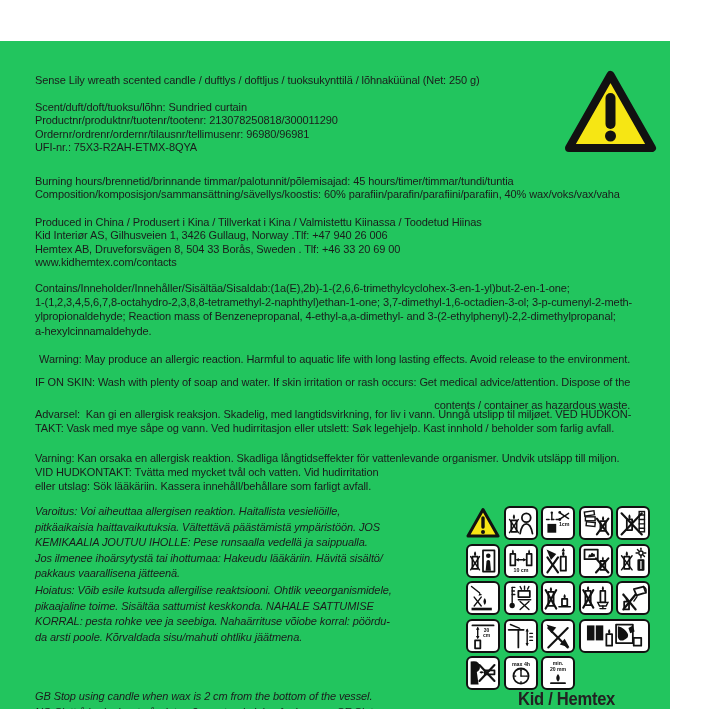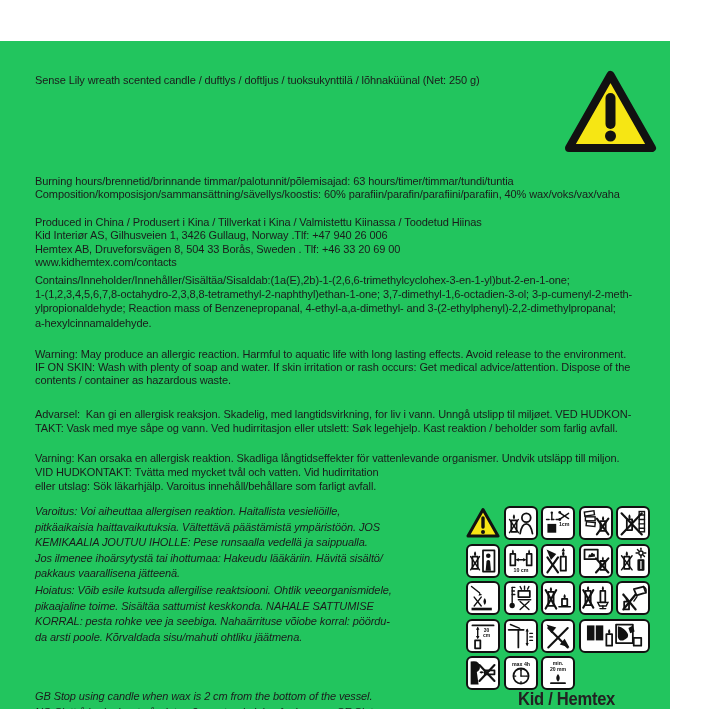--- a/index.html
+++ b/index.html
@@ -1,21 +1,21 @@
 <!DOCTYPE html>
 <html><head>
 <meta charset="utf-8">
 <style>
   html,body{margin:0;padding:0;background:#fff;}
   .sheet{position:relative;width:670px;height:709px;background:#22c55e;overflow:hidden;
          font-family:"Liberation Sans","DejaVu Sans",sans-serif;color:#1b1b1b;margin-top:41px;}
   .tb{position:absolute;left:35px;white-space:pre-wrap;font-size:11px;letter-spacing:-0.1px;}
   .lh13{line-height:13.4px;}
   .lh14{line-height:14.2px;}
-  .lh15{line-height:13px;}
+  .lh15{line-height:23px;text-align:right;}
   .lh16{line-height:15.6px;font-style:italic;}
   .big-tri{position:absolute;left:563px;top:27px;width:95px;height:88px;}
   .grid{position:absolute;left:466px;top:465px;}
   .grow{display:flex;gap:3.5px;margin-bottom:3.5px;}
   .pg{width:34px;height:34px;box-sizing:border-box;border:2.2px solid #111;border-radius:6px;
       background:#fff;display:flex;align-items:center;justify-content:center;}
   .pg.wide{width:71.5px;}
   .pg svg{width:100%;height:100%;display:block;}
   .pg-plain{width:34px;height:34px;display:flex;align-items:center;justify-content:center;}
   .pg-plain svg{width:100%;height:100%;}
@@ -26,38 +26,42 @@
   svg text{fill:#111;font-family:"Liberation Sans","DejaVu Sans",sans-serif;font-weight:bold;}
   .brand{position:absolute;left:518px;top:648px;width:140px;font-size:18px;font-weight:bold;
          transform:scaleX(0.92);transform-origin:left;color:#222;letter-spacing:-0.3px;}
 </style>
 </head>
 <body>
 
 <div class="sheet">
 
   <div class="tb lh13" style="top:33px">Sense Lily wreath scented candle / duftlys / doftljus / tuoksukynttilä / lõhnaküünal (Net: 250 g)</div>
-  <div class="tb lh13" style="top:134px">Burning hours/brennetid/brinnande timmar/palotunnit/põlemisajad: 63 hours/timer/timmar/tundi/tuntia
+  <div class="tb lh13" style="top:60px">Scent/duft/doft/tuoksu/lõhn: Sundried curtain
+Productnr/produktnr/tuotenr/tootenr: 213078250818/300011290
+Ordernr/ordrenr/ordernr/tilausnr/tellimusenr: 96980/96981
+UFI-nr.: 75X3-R2AH-ETMX-8QYA</div>
+  <div class="tb lh13" style="top:134px">Burning hours/brennetid/brinnande timmar/palotunnit/põlemisajad: 45 hours/timer/timmar/tundi/tuntia
 Composition/komposisjon/sammansättning/sävellys/koostis: 60% parafiin/parafin/parafiini/parafiin, 40% wax/voks/vax/vaha</div>
   <div class="tb lh13" style="top:175px">Produced in China / Produsert i Kina / Tillverkat i Kina / Valmistettu Kiinassa / Toodetud Hiinas
 Kid Interiør AS, Gilhusveien 1, 3426 Gullaug, Norway .Tlf: +47 940 26 006
 Hemtex AB, Druveforsvägen 8, 504 33 Borås, Sweden . Tlf: +46 33 20 69 00
 www.kidhemtex.com/contacts</div>
-  <div class="tb lh14" style="top:232px">Contains/Inneholder/Innehåller/Sisältäa/Sisaldab:(1a(E),2b)-1-(2,6,6-trimethylcyclohex-3-en-1-yl)but-2-en-1-one;
+  <div class="tb lh14" style="top:240px">Contains/Inneholder/Innehåller/Sisältäa/Sisaldab:(1a(E),2b)-1-(2,6,6-trimethylcyclohex-3-en-1-yl)but-2-en-1-one;
 1-(1,2,3,4,5,6,7,8-octahydro-2,3,8,8-tetramethyl-2-naphthyl)ethan-1-one; 3,7-dimethyl-1,6-octadien-3-ol; 3-p-cumenyl-2-meth-
 ylpropionaldehyde; Reaction mass of Benzenepropanal, 4-ethyl-a,a-dimethyl- and 3-(2-ethylphenyl)-2,2-dimethylpropanal;
 a-hexylcinnamaldehyde.</div>
   <div class="tb lh15" style="top:307px">Warning: May produce an allergic reaction. Harmful to aquatic life with long lasting effects. Avoid release to the environment.
 IF ON SKIN: Wash with plenty of soap and water. If skin irritation or rash occurs: Get medical advice/attention. Dispose of the
 contents / container as hazardous waste.</div>
   <div class="tb lh14" style="top:366px">Advarsel:  Kan gi en allergisk reaksjon. Skadelig, med langtidsvirkning, for liv i vann. Unngå utslipp til miljøet. VED HUDKON-
-TAKT: Vask med mye såpe og vann. Ved hudirritasjon eller utslett: Søk legehjelp. Kast reaktion / beholder som farlig avfall.</div>
+TAKT: Vask med mye såpe og vann. Ved hudirritasjon eller utslett: Søk legehjelp. Kast innhold / beholder som farlig avfall.</div>
   <div class="tb lh14" style="top:410px">Varning: Kan orsaka en allergisk reaktion. Skadliga långtidseffekter för vattenlevande organismer. Undvik utsläpp till miljon.
 VID HUDKONTAKT: Tvätta med mycket tvål och vatten. Vid hudirritation
-eller utslag: Sök läkarhjälp. Varoitus innehåll/behållare som farligt avfall.</div>
+eller utslag: Sök lääkäriin. Kassera innehåll/behållare som farligt avfall.</div>
   <div class="tb lh16" style="top:463px">Varoitus: Voi aiheuttaa allergisen reaktion. Haitallista vesieliöille,
 pitkäaikaisia haittavaikutuksia. Vältettävä päästämistä ympäristöön. JOS
 KEMIKAALIA JOUTUU IHOLLE: Pese runsaalla vedellä ja saippualla.
 Jos ilmenee ihoärsytystä tai ihottumaa: Hakeudu lääkäriin. Hävitä sisältö/
 pakkaus vaarallisena jätteenä.</div>
   <div class="tb lh16" style="top:542px">Hoiatus: Võib esile kutsuda allergilise reaktsiooni. Ohtlik veeorganismidele,
 pikaajaline toime. Sisältäa sattumist keskkonda. NAHALE SATTUMISE
 KORRAL: pesta rohke vee ja seebiga. Nahaärrituse võiobe korral: pöördu-
 da arsti poole. Kõrvaldada sisu/mahuti ohtliku jäätmena.</div>
   <div class="tb lh16" style="top:648px">GB Stop using candle when wax is 2 cm from the bottom of the vessel.

